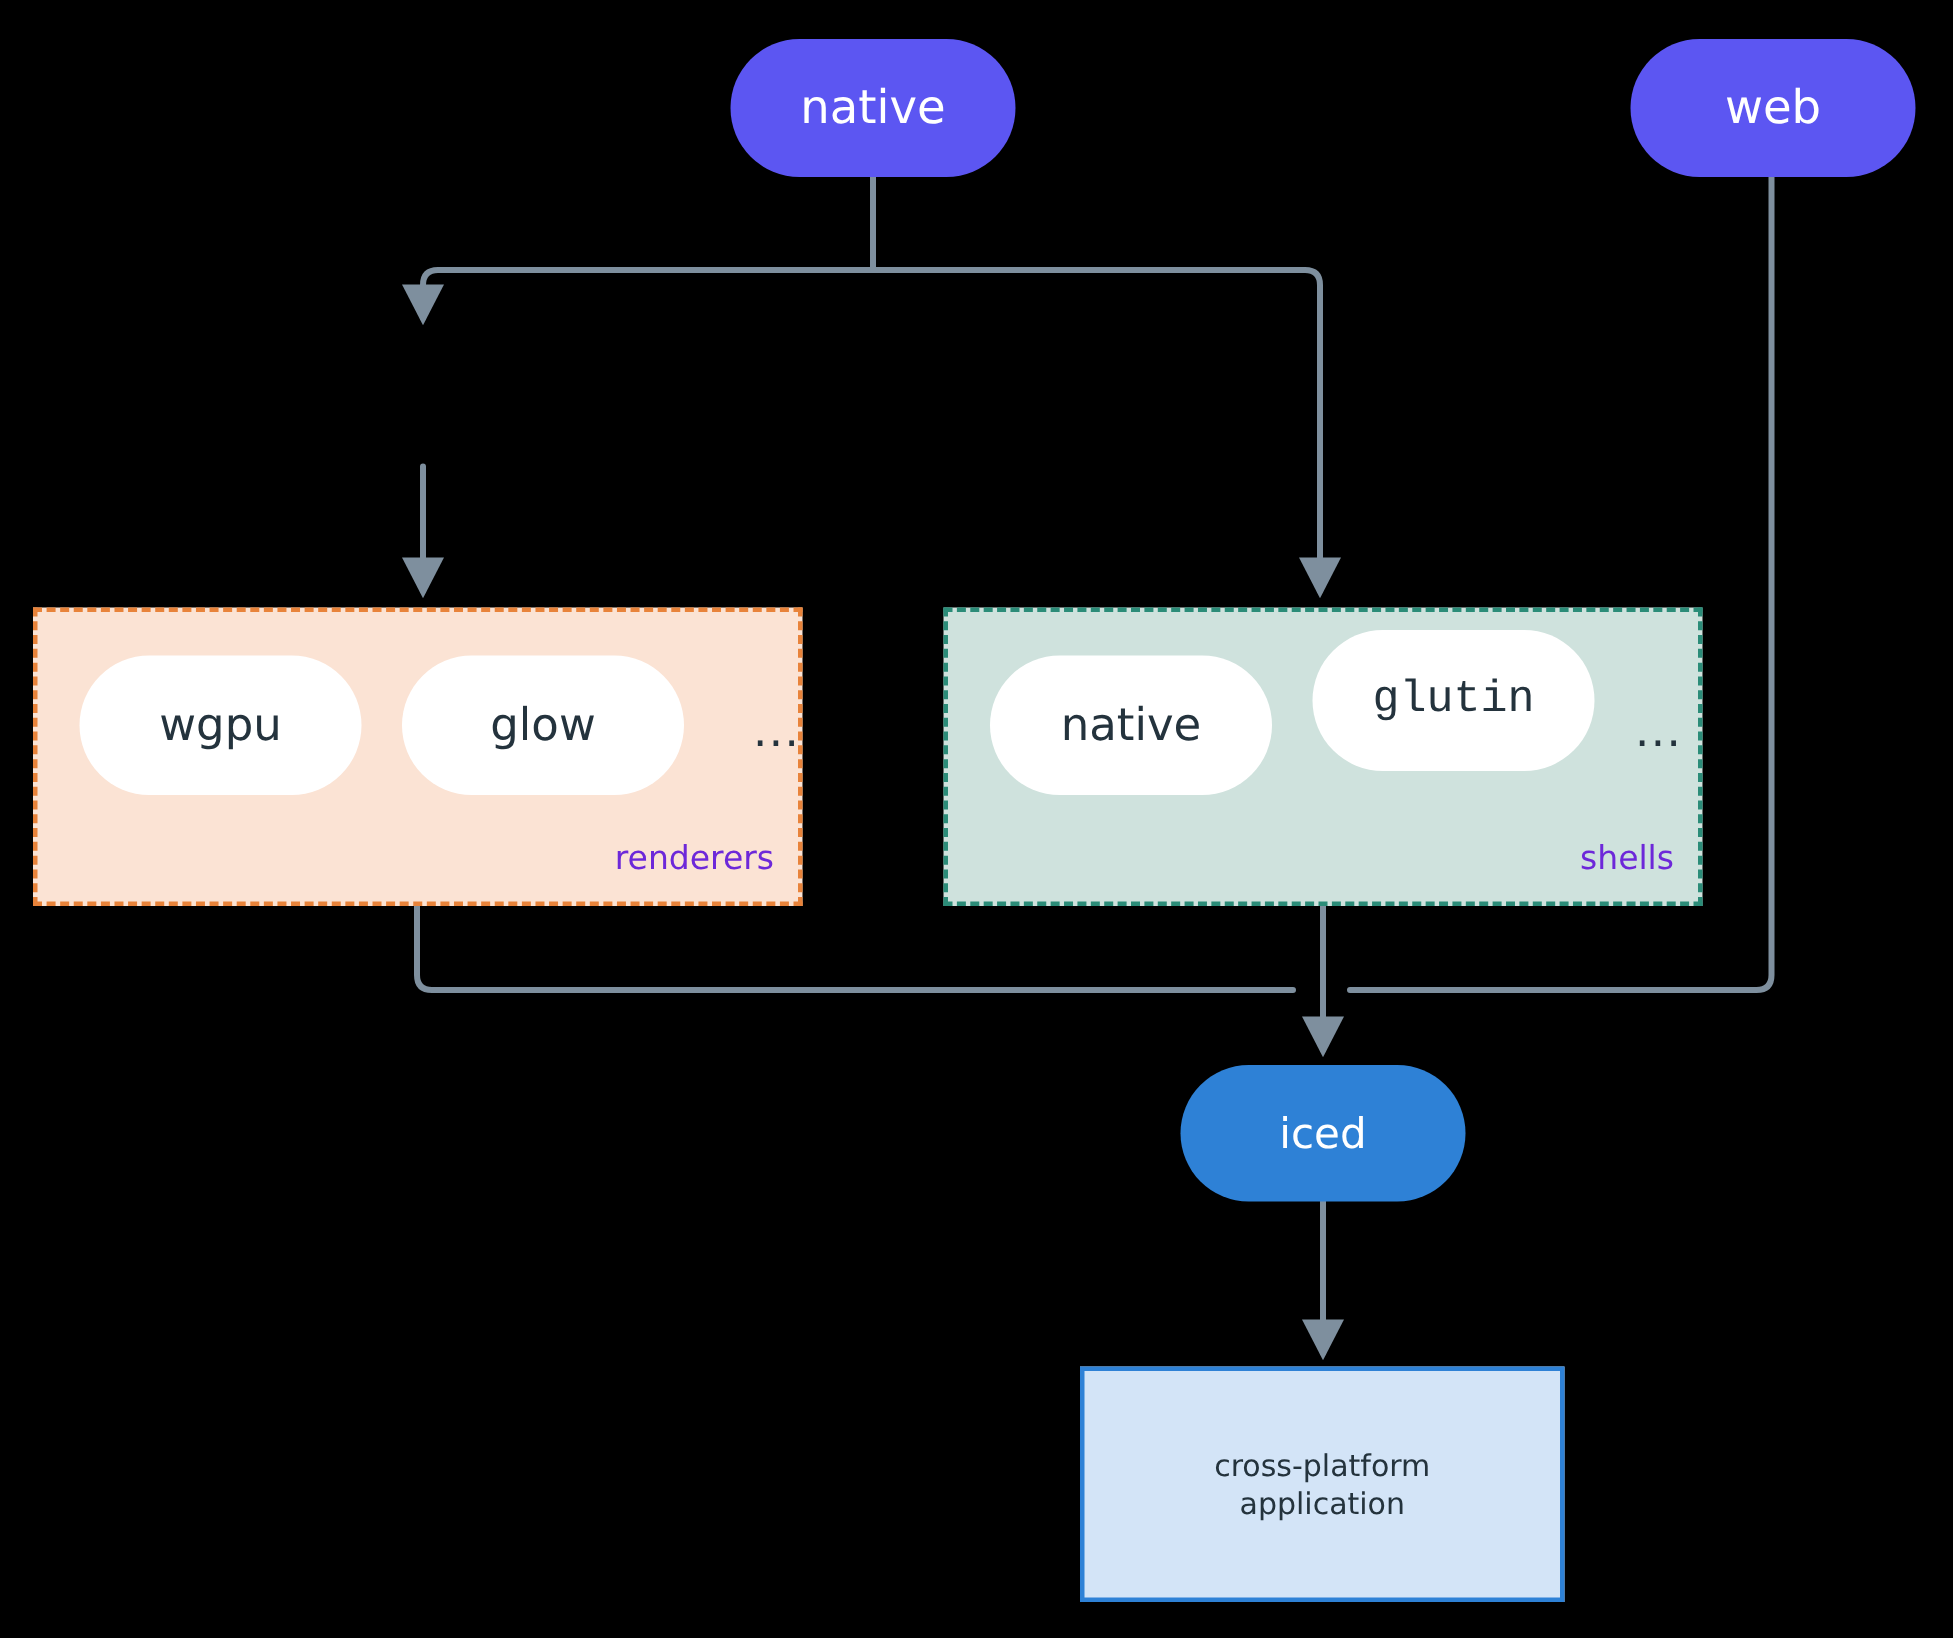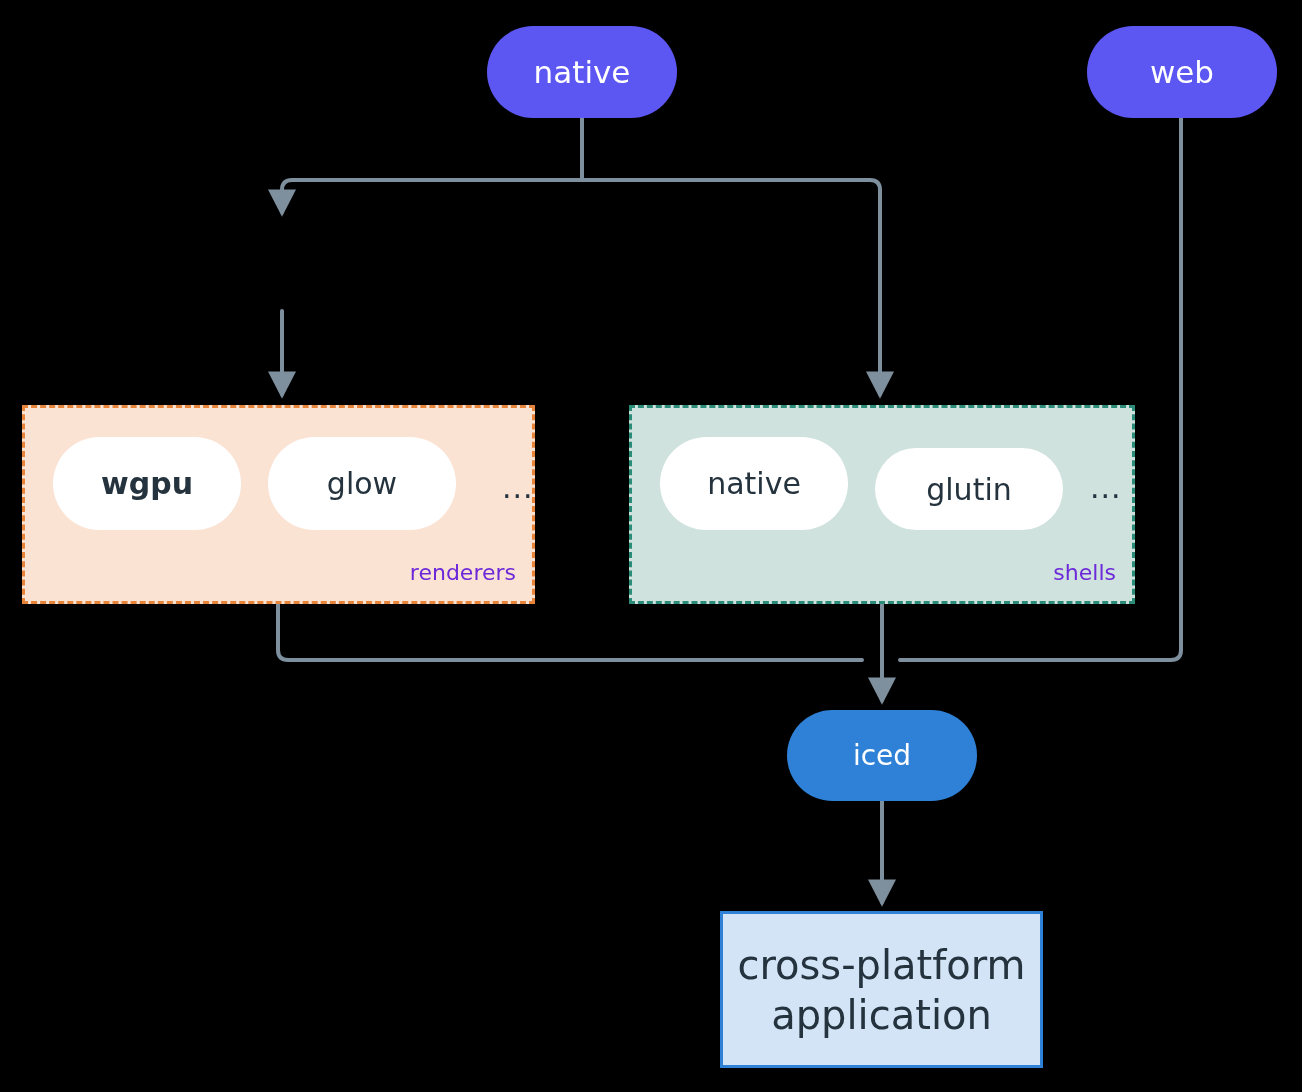--- a/index.html
+++ b/index.html
@@ -52,21 +52,21 @@
   }
   .node-iced {
     background: #2E81D6;
     color: #ffffff;
     font-size: 28px;
   }
   .node-app {
     background: #D3E4F7;
     border: 3px solid #2E81D6;
     color: #24333D;
-    font-size: 40px;
+    font-size: 20px;
     flex-direction: column;
   }
   .cluster {
     position: absolute;
     box-sizing: border-box;
   }
   .cluster-renderers {
     background: #FBE3D4;
     border: 3px dashed #E8833A;
   }
@@ -133,40 +133,40 @@
     <span>web</span>
   </div>
 
   <div class="node pill node-native" style="left:487px; top:26px; width:190px; height:92px;">
     <span>native</span>
   </div>
 
 
   <div class="cluster cluster-renderers" style="left:22px; top:405px; width:513px; height:199px;">
 
-    <div class="leaf" style="left:28px; top:29px; width:188px; height:93px;font-weight:bold;">
+    <div class="leaf" style="left:28px; top:29px; width:188px; height:93px;">
       <span>wgpu</span>
     </div>
 
     <div class="leaf" style="left:243px; top:29px; width:188px; height:93px;text-align:right;">
       <span>glow</span>
     </div>
 
     <div class="ellipsis" style="left:477px; top:62px;">...</div>
 
     <div class="cluster-label" style="right:16px; bottom:16px;">renderers</div>
   </div>
 
   <div class="cluster cluster-shells" style="left:629px; top:405px; width:506px; height:199px;">
 
     <div class="leaf" style="left:28px; top:29px; width:188px; height:93px;">
       <span>native</span>
     </div>
 
-    <div class="leaf" style="left:243px; top:40px; width:188px; height:82px;">
+    <div class="leaf" style="left:243px; top:12px; width:188px; height:94px;font-family:Liberation Mono, monospace;">
       <span>glutin</span>
     </div>
 
     <div class="ellipsis" style="left:458px; top:62px;">...</div>
 
     <div class="cluster-label" style="right:16px; bottom:16px;">shells</div>
   </div>
 
   <div class="node pill node-iced" style="left:787px; top:710px; width:190px; height:91px;">
     <span>iced</span>

